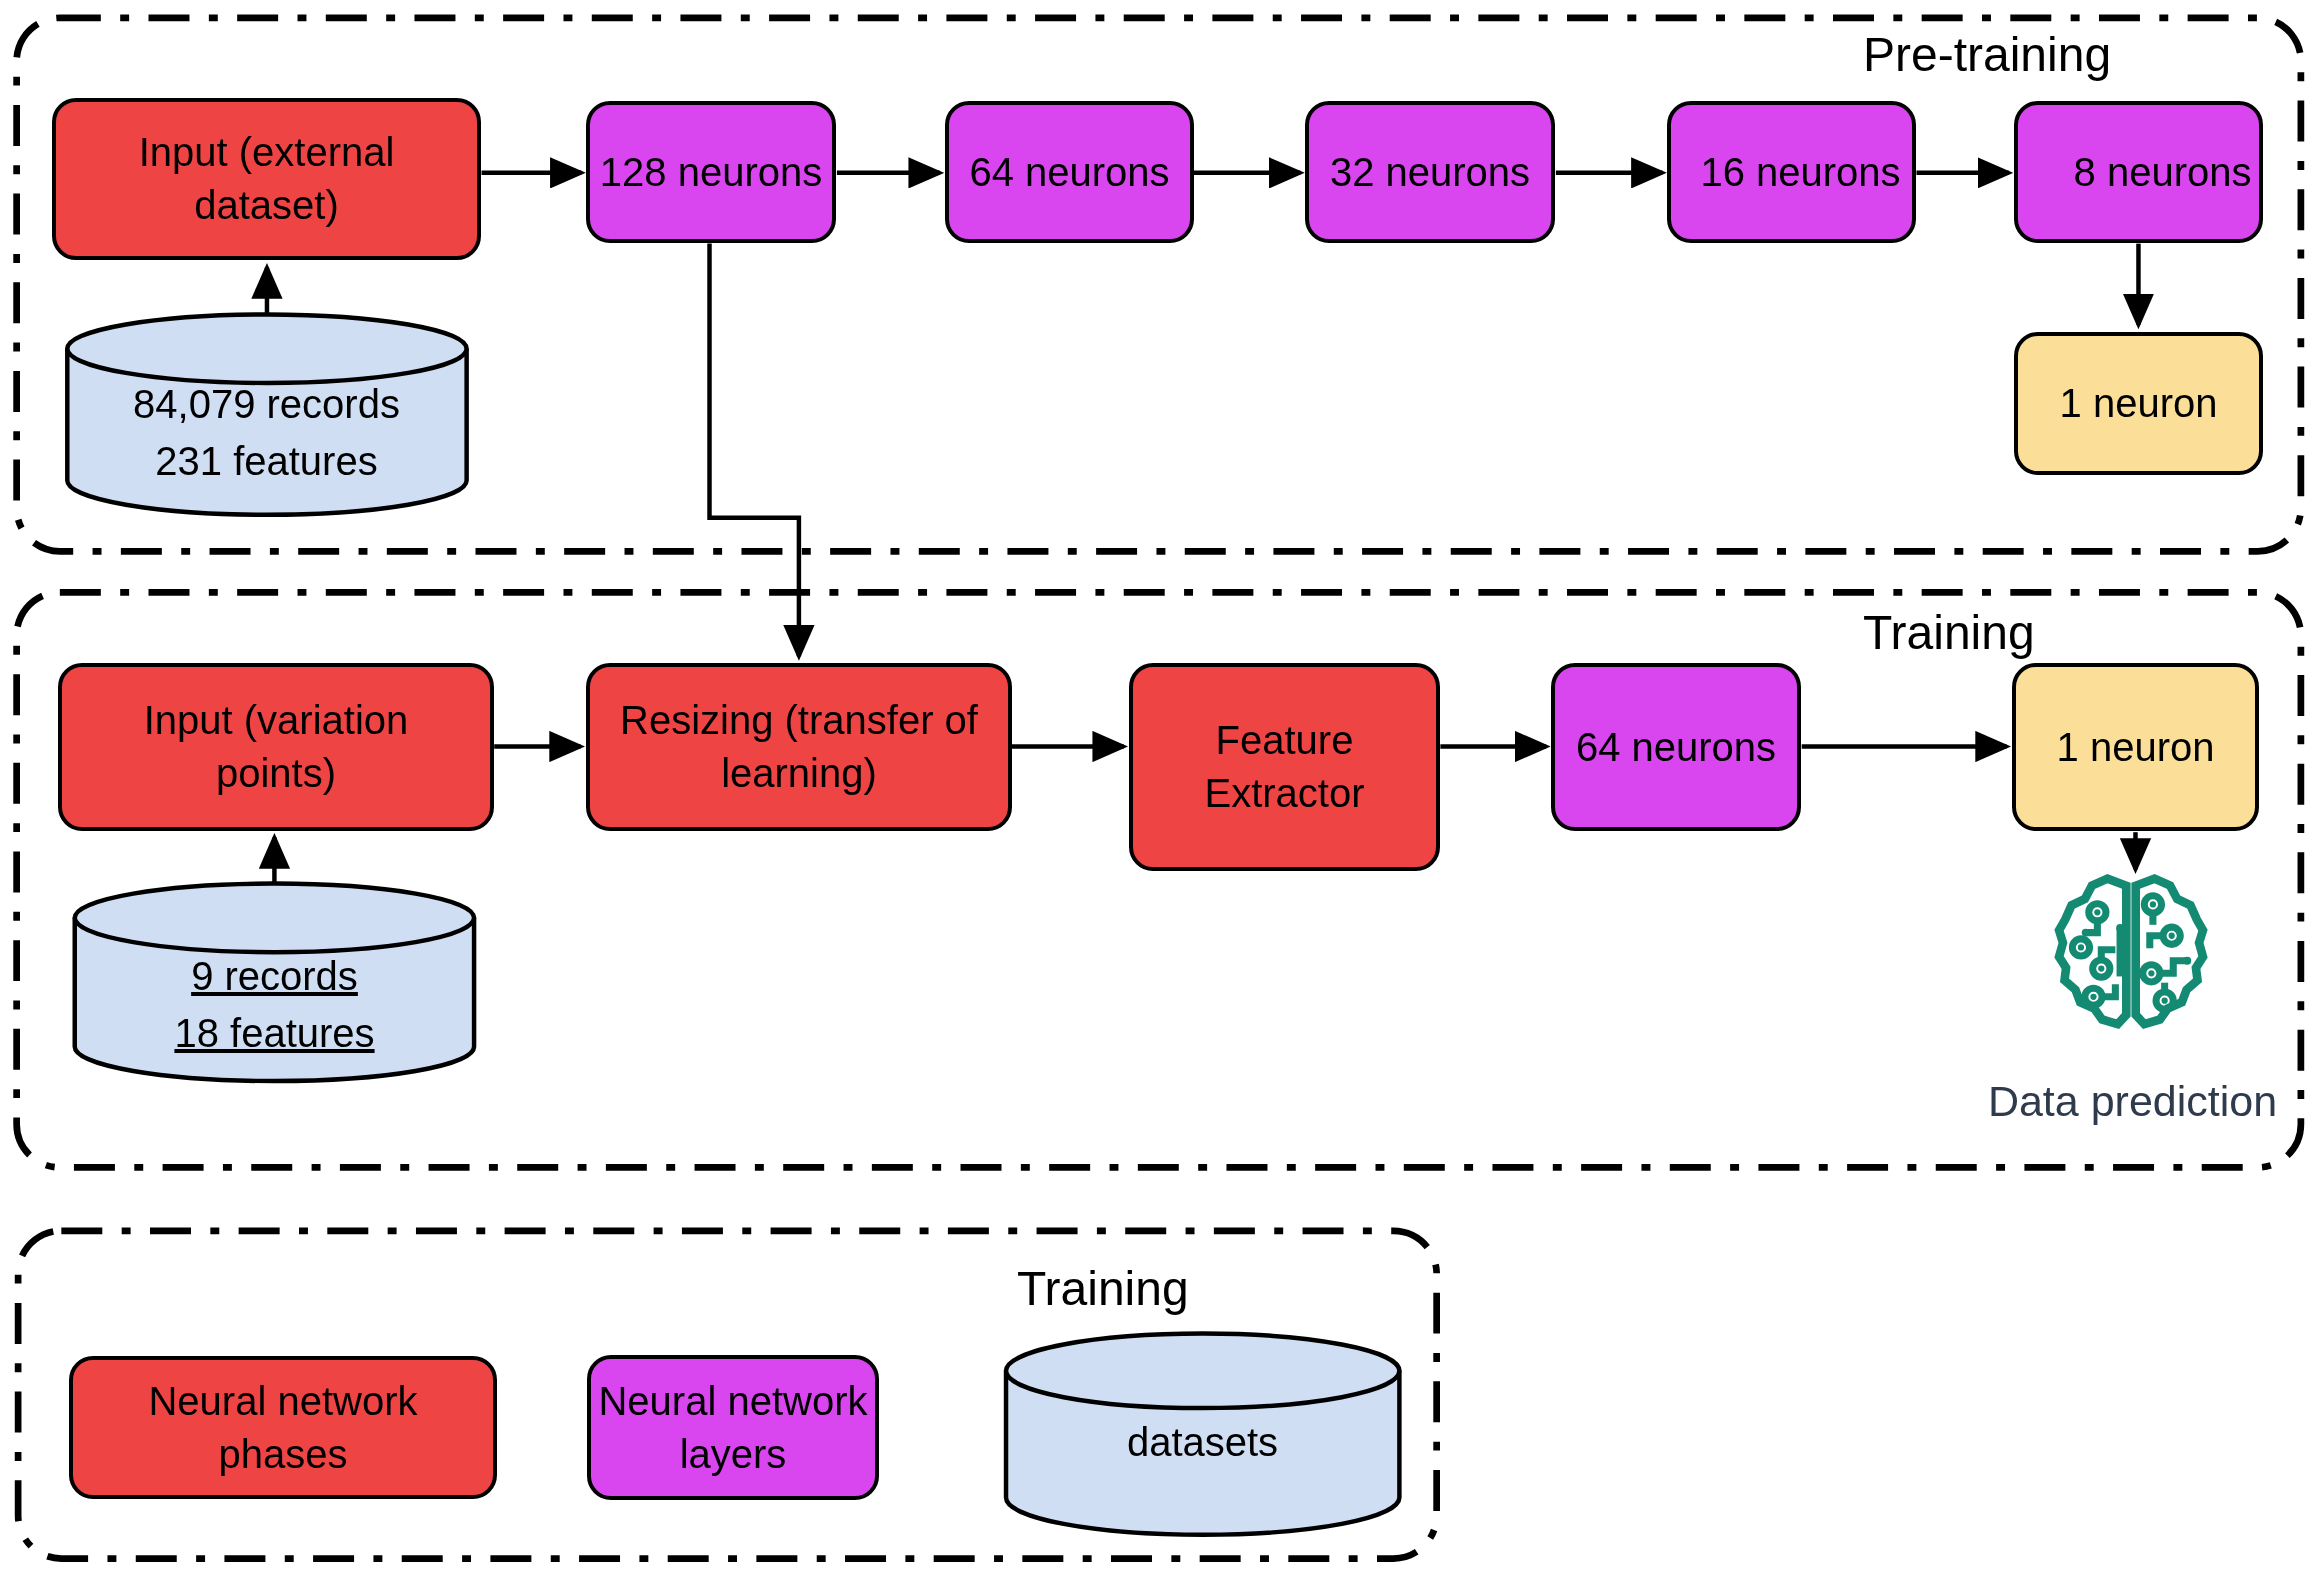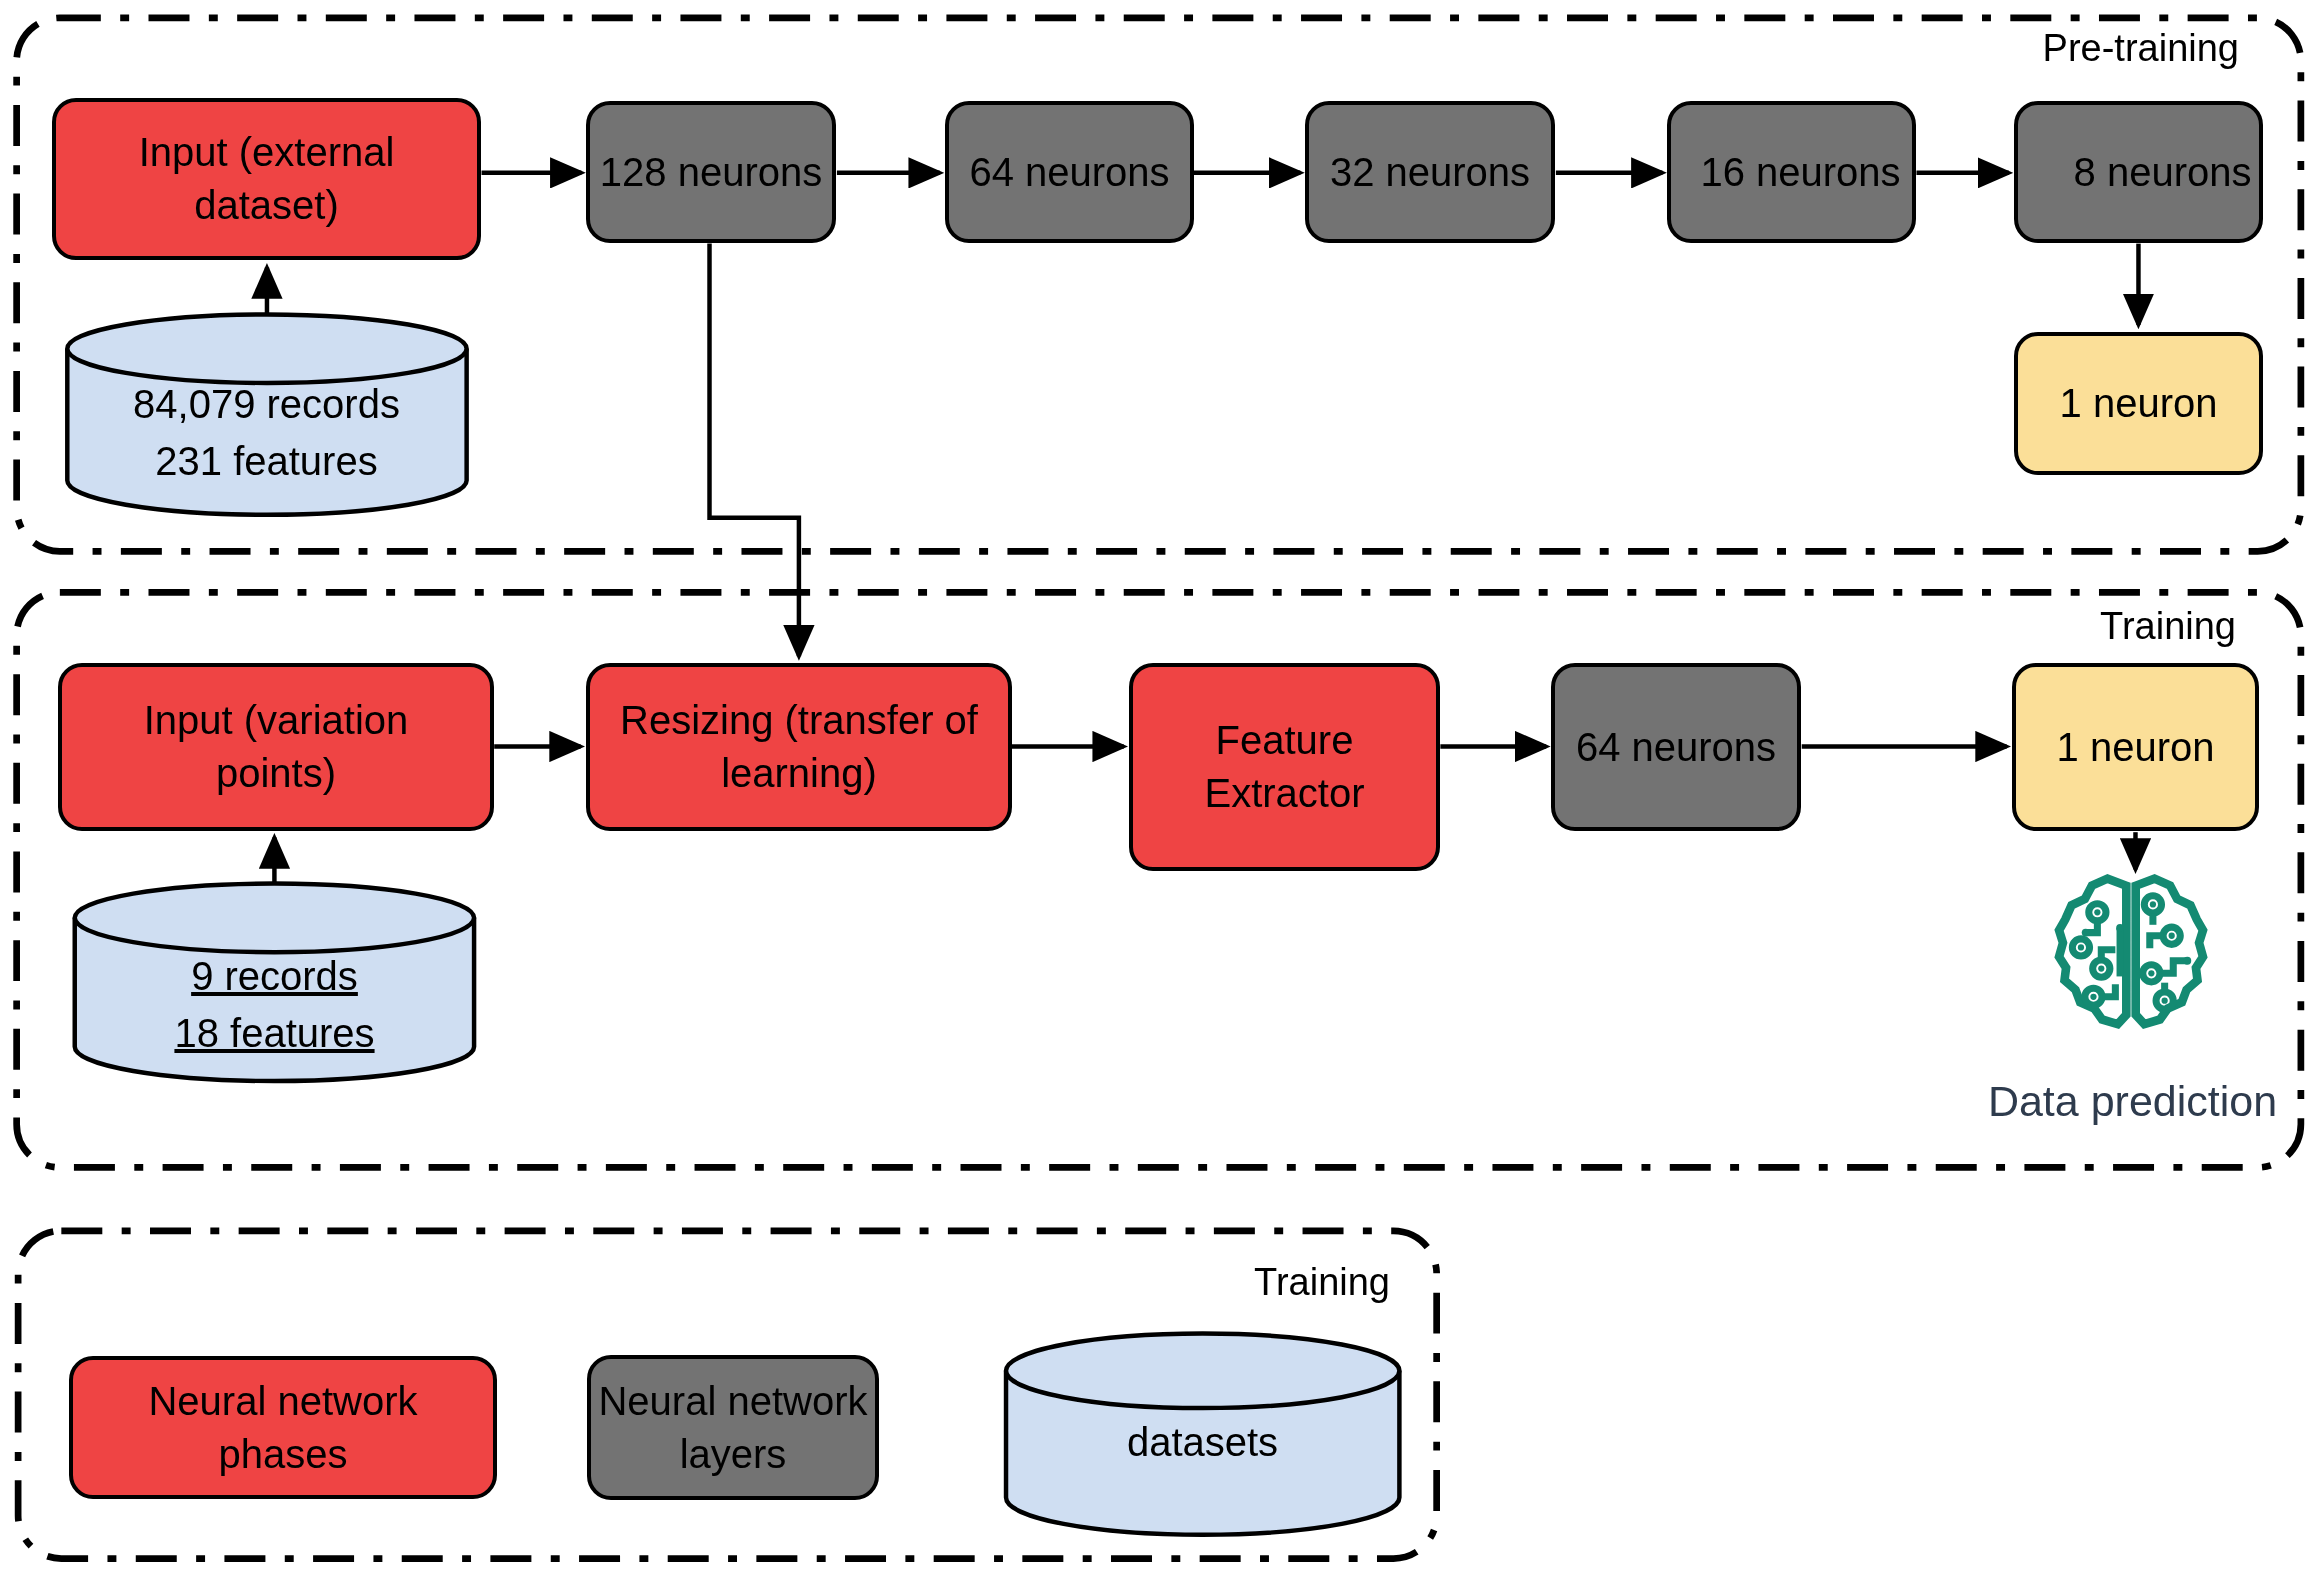--- a/index.html
+++ b/index.html
@@ -14,26 +14,26 @@
   .box{
     position:absolute;
     display:flex;align-items:center;justify-content:center;
     text-align:center;
     border:4.5px solid #000;border-radius:24px;
     font-size:40px;line-height:1.32;
     white-space:pre-line;
     box-sizing:border-box;
   }
   .purple{background:#ef4444;}
-  .green{background:#737373;}
+  .green{background:#d946ef;}
   .yellow{background:#fbdf98;}
   .section-label{
     position:absolute;
-    font-size:38px;
-    text-align:right;
+    font-size:48px;
+    text-align:left;
     white-space:nowrap;
   }
   .cyl-text{
     position:absolute;
     text-align:center;
     font-size:40px;line-height:1.42;
     white-space:pre-line;
   }
   .prediction-label{
     position:absolute;

